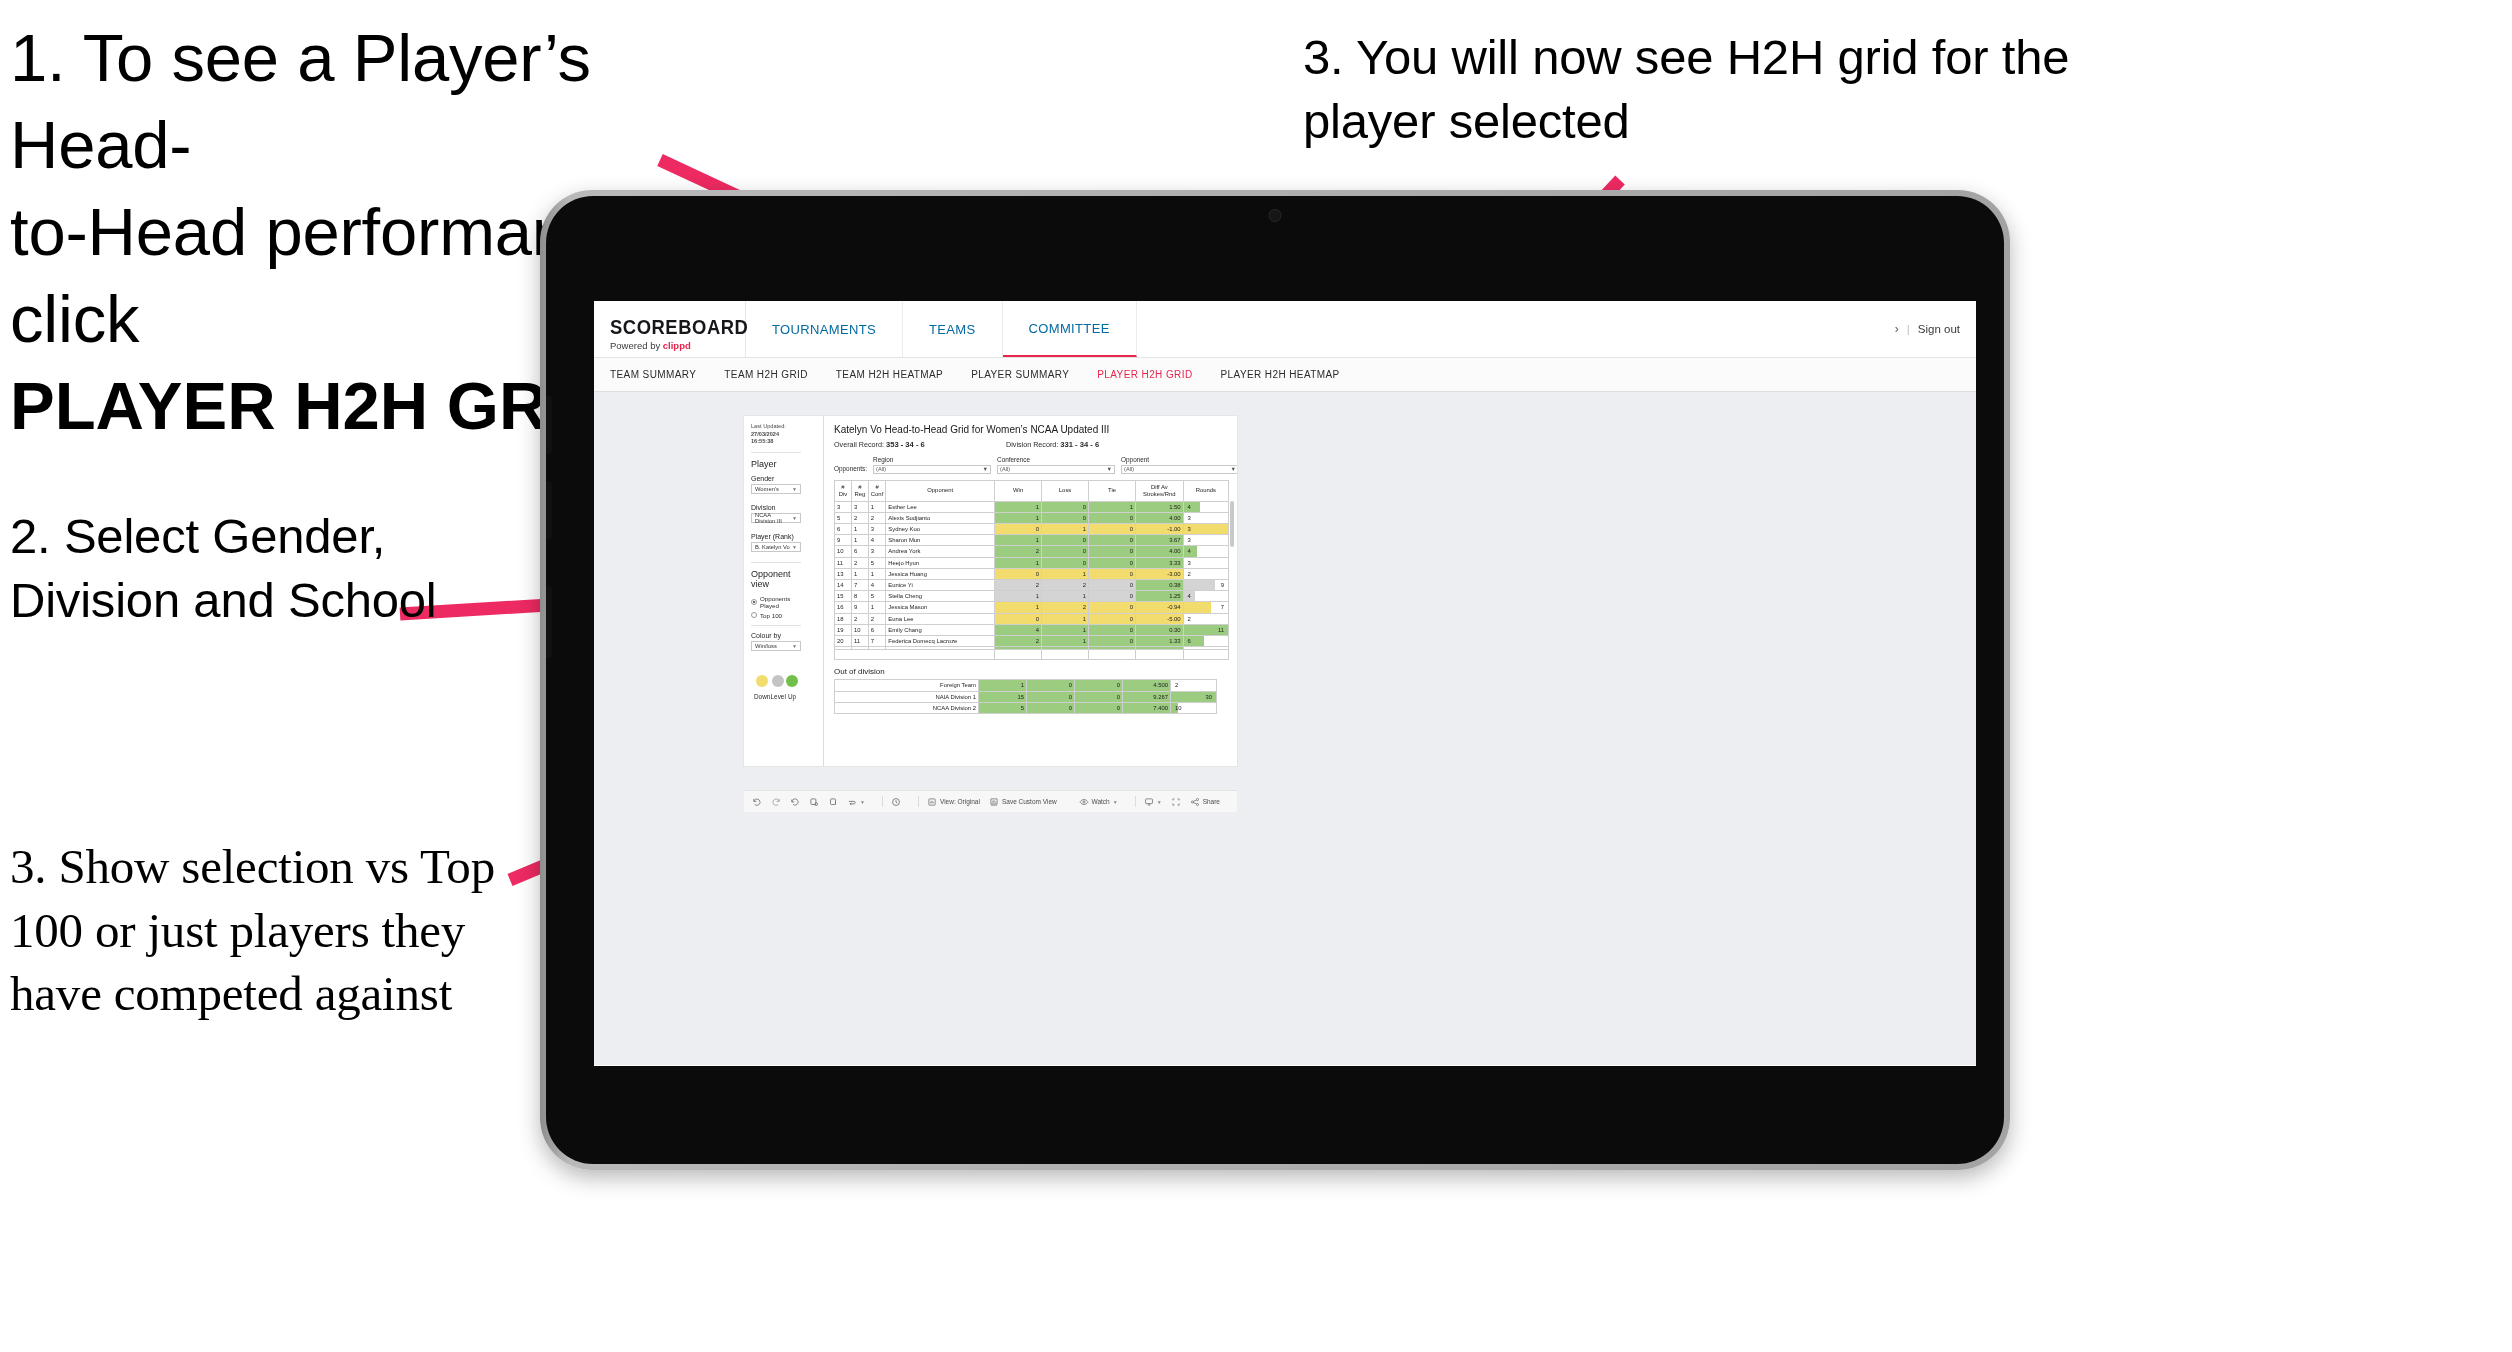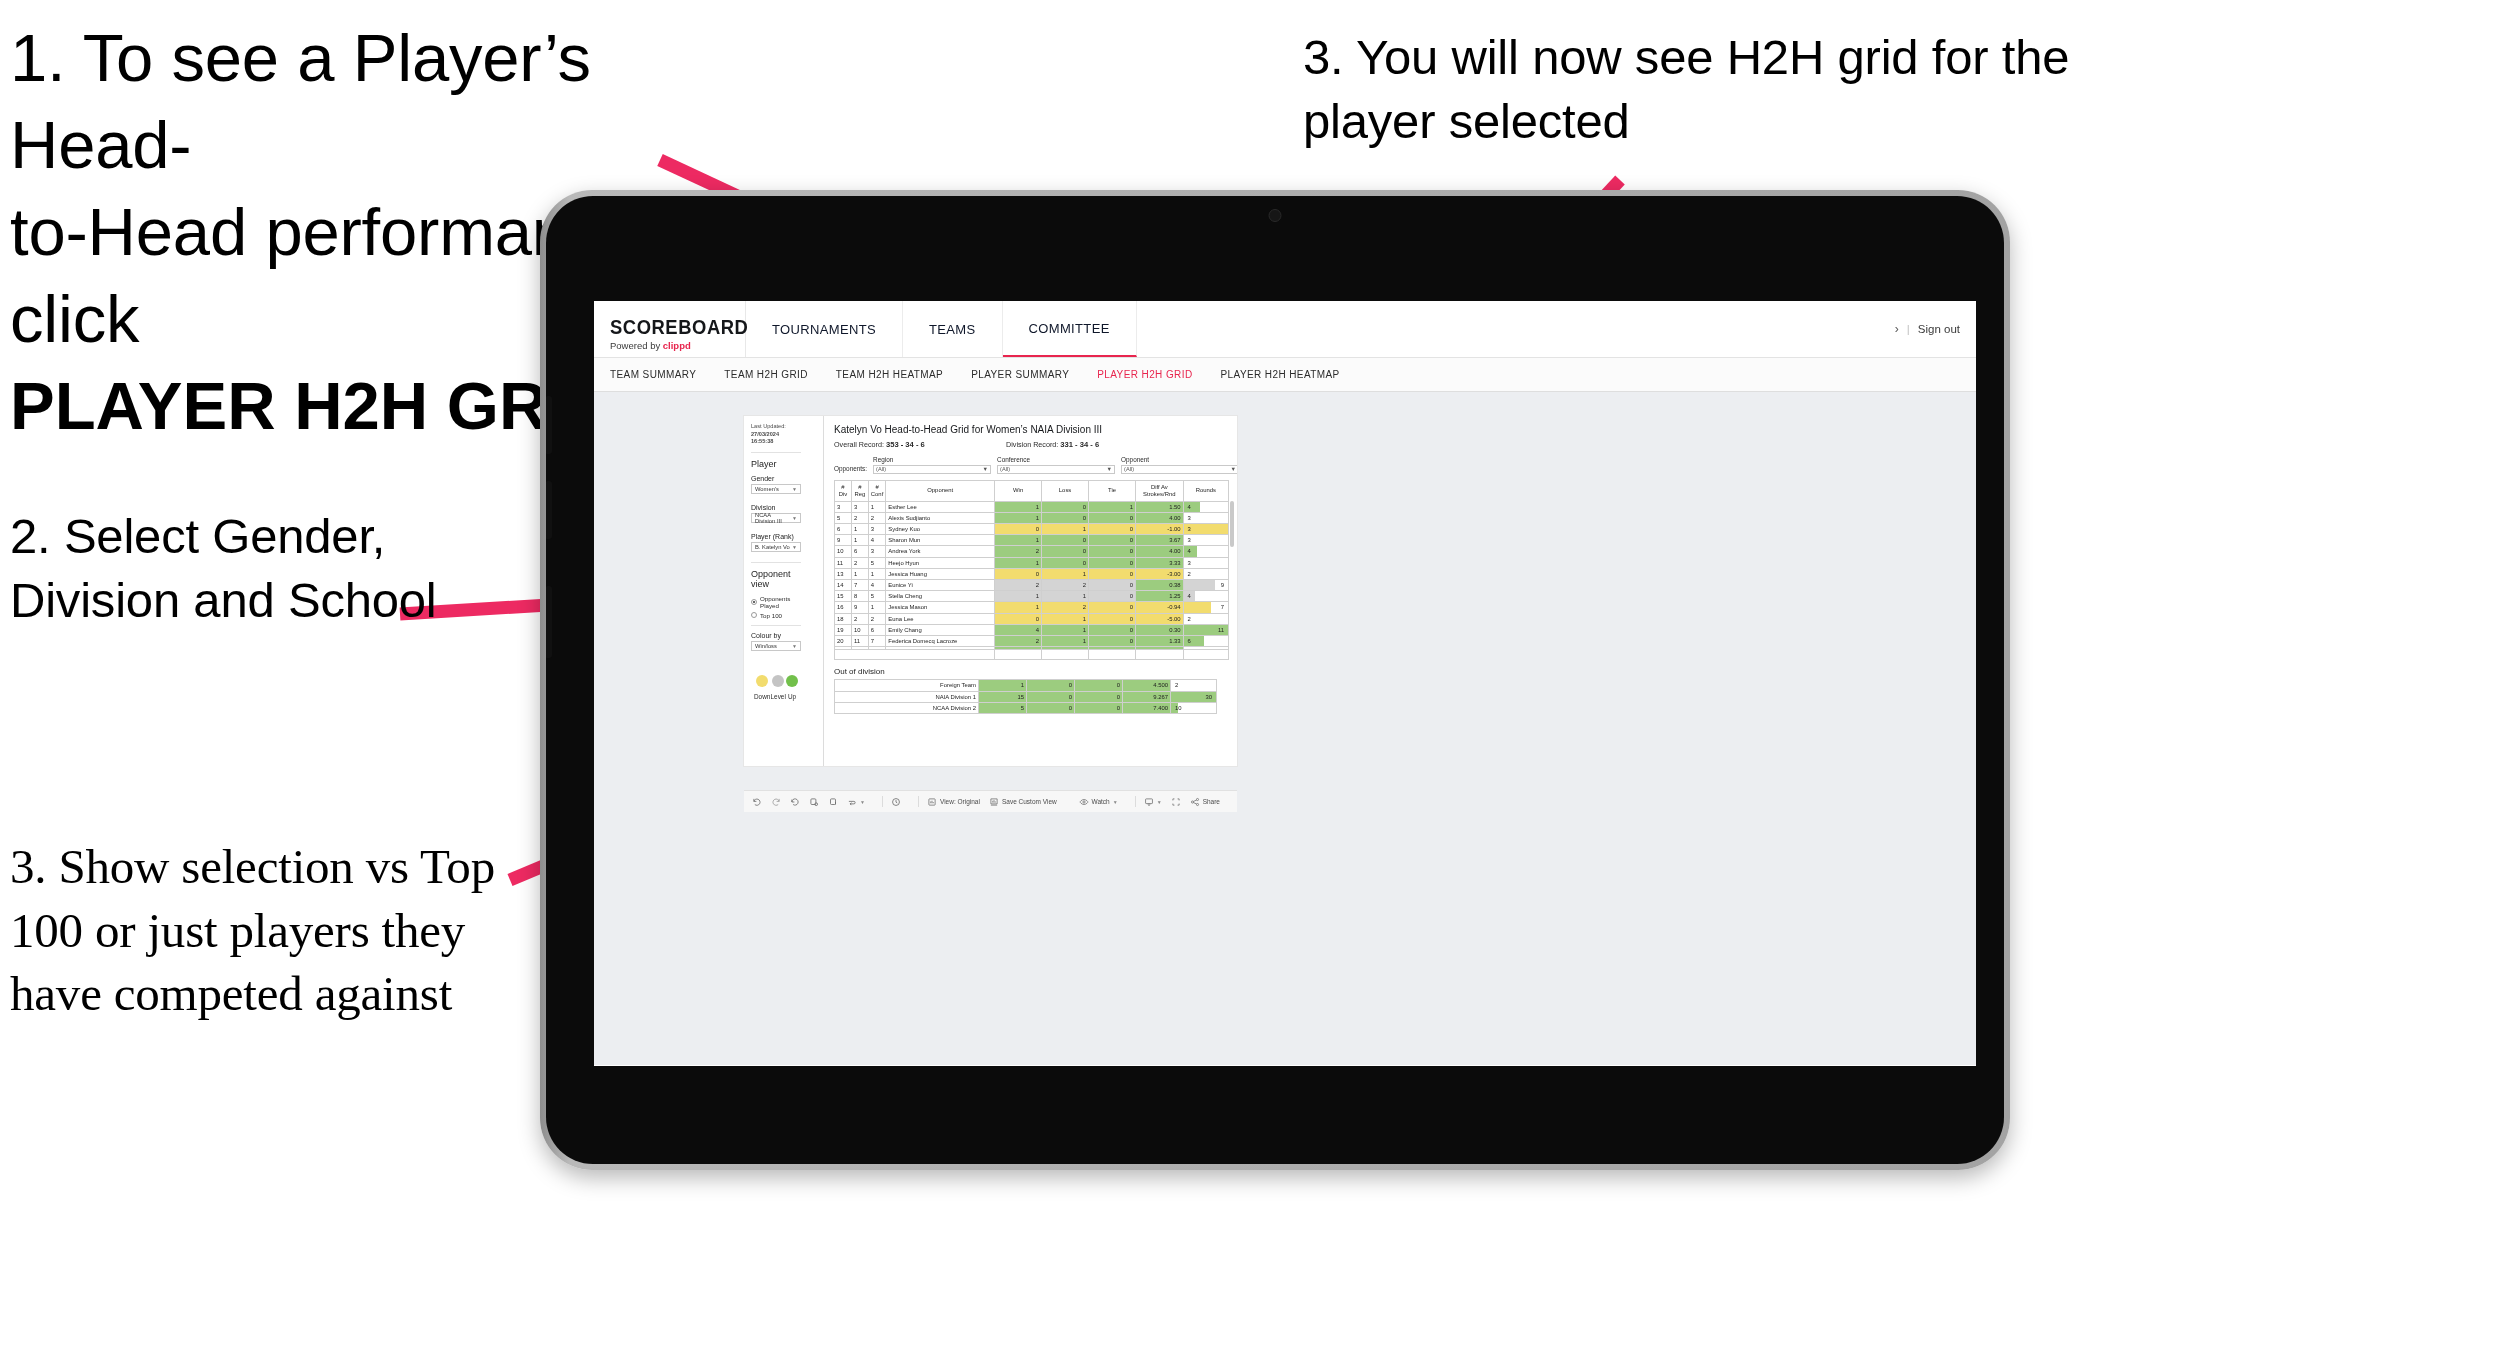--- a/index.html
+++ b/index.html
@@ -73,21 +73,21 @@
     font-size:20px; font-weight:bold; letter-spacing:0.6px;
     color:#15171a; line-height:1; font-stretch:condensed;
     transform:scaleX(0.92); transform-origin:left center;
   }
   .brand-sub { font-size:9.5px; color:#3a3a3a; margin-top:3px; }
   .brand-sub .clippd { color:#e8254e; font-weight:bold; }
   .topnav { display:flex; align-items:center; }
   .topnav .item {
     padding:0 26px; height:100%;
     display:flex; align-items:center;
-    font-size:13px; color:#0f172a; letter-spacing:0.35px;
+    font-size:13px; color:#0369a1; letter-spacing:0.35px;
     border-right:1px solid #ececec;
     cursor:pointer;
   }
   .topnav .item.active { border-bottom:2px solid #e8254e; }
   .header-right {
     margin-left:auto; display:flex; align-items:center;
     gap:8px; padding-right:16px; font-size:11.5px; color:#3b3b3b;
   }
   .header-right .sep { color:#c0c0c0; }
   .header-right .chev { color:#5a5a5a; font-size:12px; }
@@ -335,21 +335,21 @@
                 <span class="lab">Level</span>
               </div>
               <div class="col">
                 <span class="dot" style="background:#72C04B"></span>
                 <span class="lab">Up</span>
               </div>
             </div>
           </div>
 
           <div id="viz-main">
-            <div class="viz-title">Katelyn Vo Head-to-Head Grid for Women’s NAIA Division III</div>
+            <div class="viz-title">Katelyn Vo Head-to-Head Grid for Women’s NCAA Updated III</div>
 
             <div class="records">
               <div class="r1">
                 <span>Overall Record:</span>
                 <b>353 -  34 - 6</b>
               </div>
               <div>
                 <span>Division Record:</span>
                 <b>331 -  34 - 6</b>
               </div>

